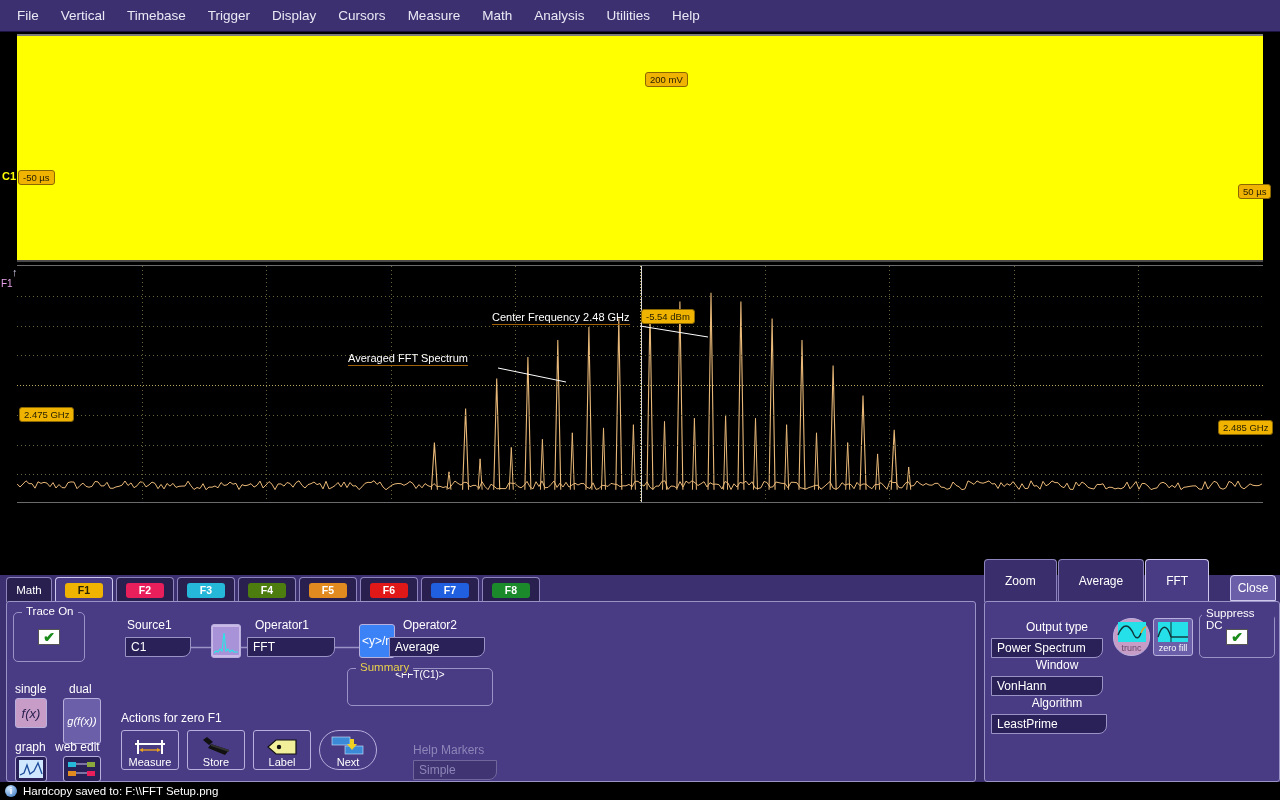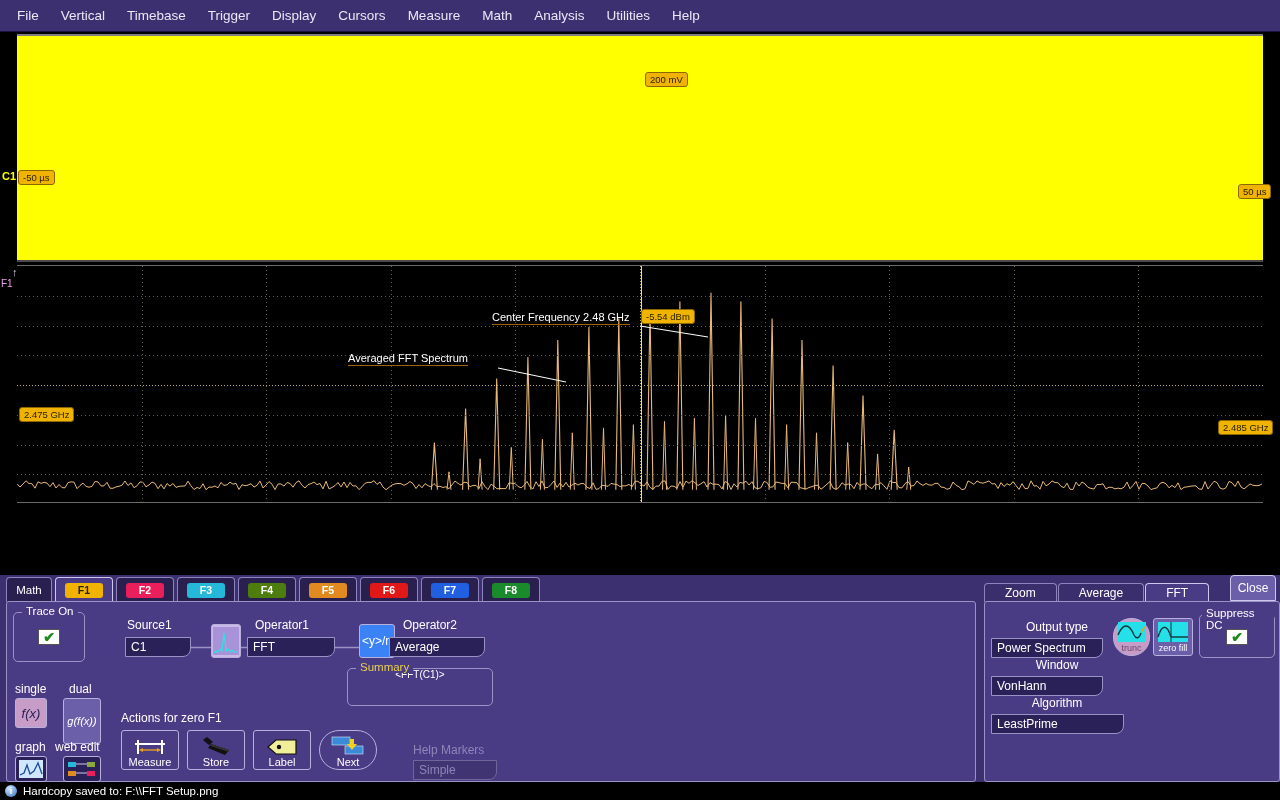--- a/index.html
+++ b/index.html
@@ -166,21 +166,21 @@
     width: 296px; height: 181px;
     background: #4a3b85;
     border: 1px solid #9a93c6;
     border-radius: 3px;
   }
   .right-tabs {
     position: absolute; left: 984px; top: 0;
     height: 27px; display: flex; align-items: flex-end; gap: 1px;
   }
   .rtab {
-    height: 19px; min-width: 58px;
+    height: 43px; min-width: 58px;
     display:flex; align-items:center; justify-content:center;
     border: 1px solid #8d84bd; border-bottom: none;
     border-radius: 4px 4px 0 0;
     background: #3a2e6c; color: #ffffff; font-size: 12px; padding: 0 20px;
   }
   .rtab.sel { background: #4a3b85; border-color:#cfc8ee; }
   .closebtn {
     position: absolute; right: 4px; top: 0;
     width: 46px; height: 26px;
     display:flex; align-items:center; justify-content:center;
@@ -548,21 +548,21 @@
       <div class="field" style="position:absolute; left:6px; top:36px; width:112px;">
         <span>Power Spectrum</span>
       </div>
 
       <div style="position:absolute; left:16px; top:56px; width:112px; text-align:center;" class="lbl">Window</div>
       <div class="field" style="position:absolute; left:6px; top:74px; width:112px;">
         <span>VonHann</span>
       </div>
 
       <div style="position:absolute; left:16px; top:94px; width:112px; text-align:center;" class="lbl">Algorithm</div>
-      <div class="field" style="position:absolute; left:6px; top:112px; width:133px;">
+      <div class="field" style="position:absolute; left:6px; top:112px; width:116px;">
         <span>LeastPrime</span>
       </div>
 
       <div class="iconbtn sel" style="position:absolute; left:128px; top:16px; width:37px; height:38px;border-radius:18px;">
         <svg width="30" height="22" viewBox="0 0 30 22">
           <rect x="1" y="1" width="28" height="20" fill="#25e0e8"></rect>
           <path d="M1,14 C6,2 12,2 17,14 C19,18 22,18 24,12" fill="none" stroke="#10343a" stroke-width="1.4"></path>
           <path d="M24,12 C26,7 28,6 29,6" fill="none" stroke="#e8a020" stroke-width="1.4"></path>
         </svg>
         <span style="color:#6a4a6a;">trunc</span>

